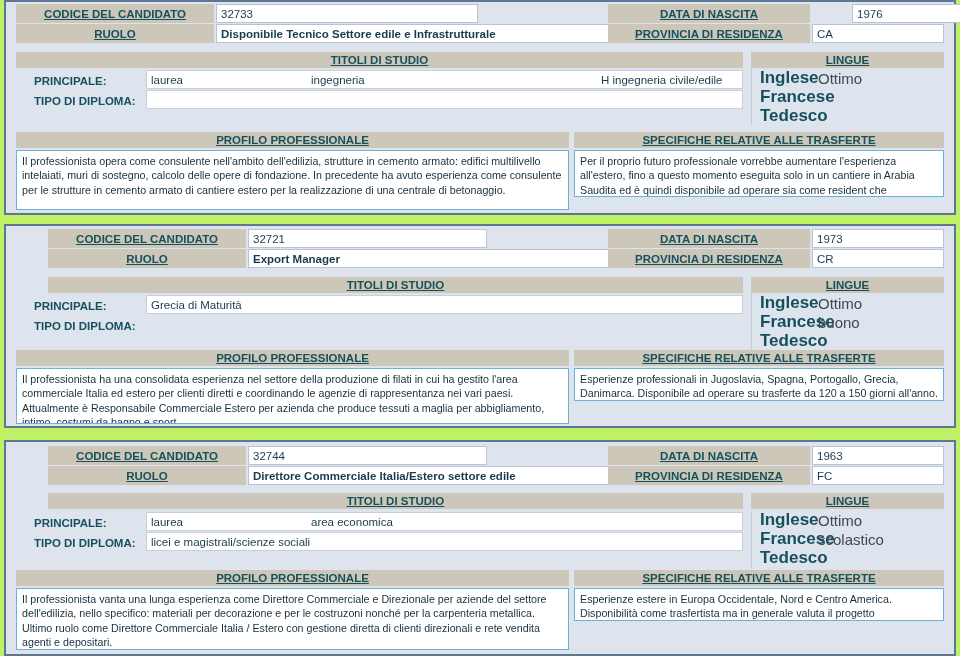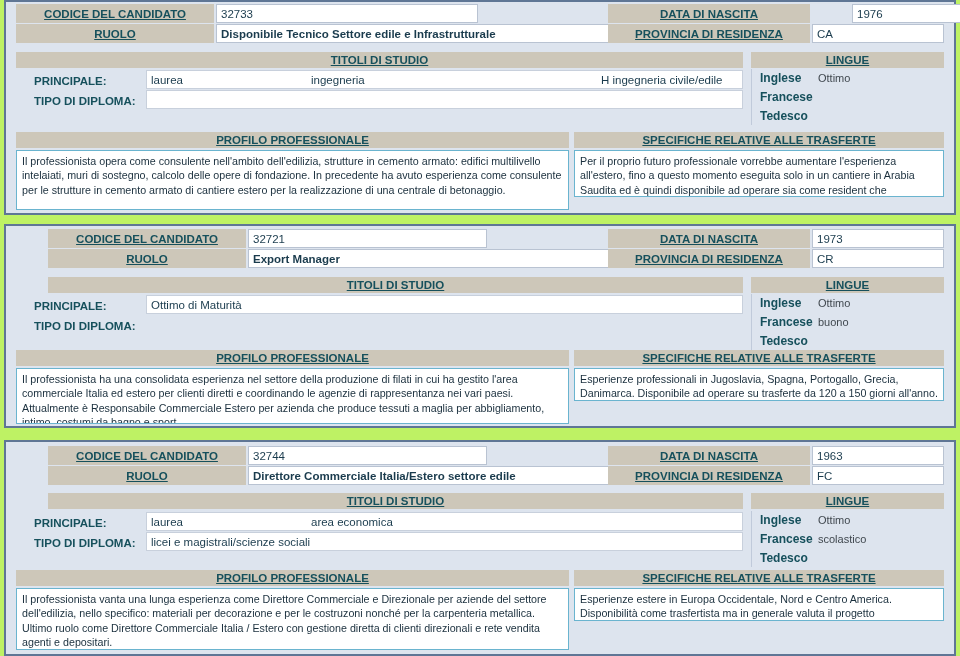--- a/index.html
+++ b/index.html
@@ -108,26 +108,26 @@
     border-left: 1px solid #c0cada;
   }
   .lingue-row {
     position: absolute;
     display: flex;
     align-items: center;
   }
   .lingue-name {
     color: #16505c;
     font-weight: bold;
-    font-size: 12px;
+    font-size: 17px;
     width: 58px;
   }
   .lingue-level {
     color: #40484f;
-    font-size: 11px;
+    font-size: 15px;
   }
 </style>
 </head>
 <body>
 
 <div class="page">
 
   <div class="record" id="rec0" style="top:0px; height:215px;">
     <div class="record-inner">
 
@@ -245,21 +245,21 @@
         <span class="lbl">TITOLI DI STUDIO</span>
       </div>
       <div class="secbar lingue-bar" style="left:745px; top:51px; width:193px; height:16px;">
         <span class="lbl">LINGUE</span>
       </div>
 
       <div style="position:absolute;left:10px;top:71px;width:120px;height:18px;display:flex;align-items:center;">
         <span class="lbl-plain">PRINCIPALE:</span>
       </div>
       <div class="field plain" style="left:140px; top:69px; width:597px; height:19px;">
-        <span class="val" style="width:160px;">Ottimo di Maturità</span>
+        <span class="val" style="width:160px;">Grecia di Maturità</span>
         <span class="val" style="width:290px;"></span>
         <span class="val"></span>
       </div>
       <div style="position:absolute;left:10px;top:91px;width:130px;height:18px;display:flex;align-items:center;">
         <span class="lbl-plain">TIPO DI DIPLOMA:</span>
       </div>
 
       <div class="lingue-panel" style="left:745px; top:68px; width:193px; height:56px;">
         <div class="lingue-row" style="left:8px; top:0px; width:180px; height:18px;">
           <span class="lingue-name">Inglese</span>

